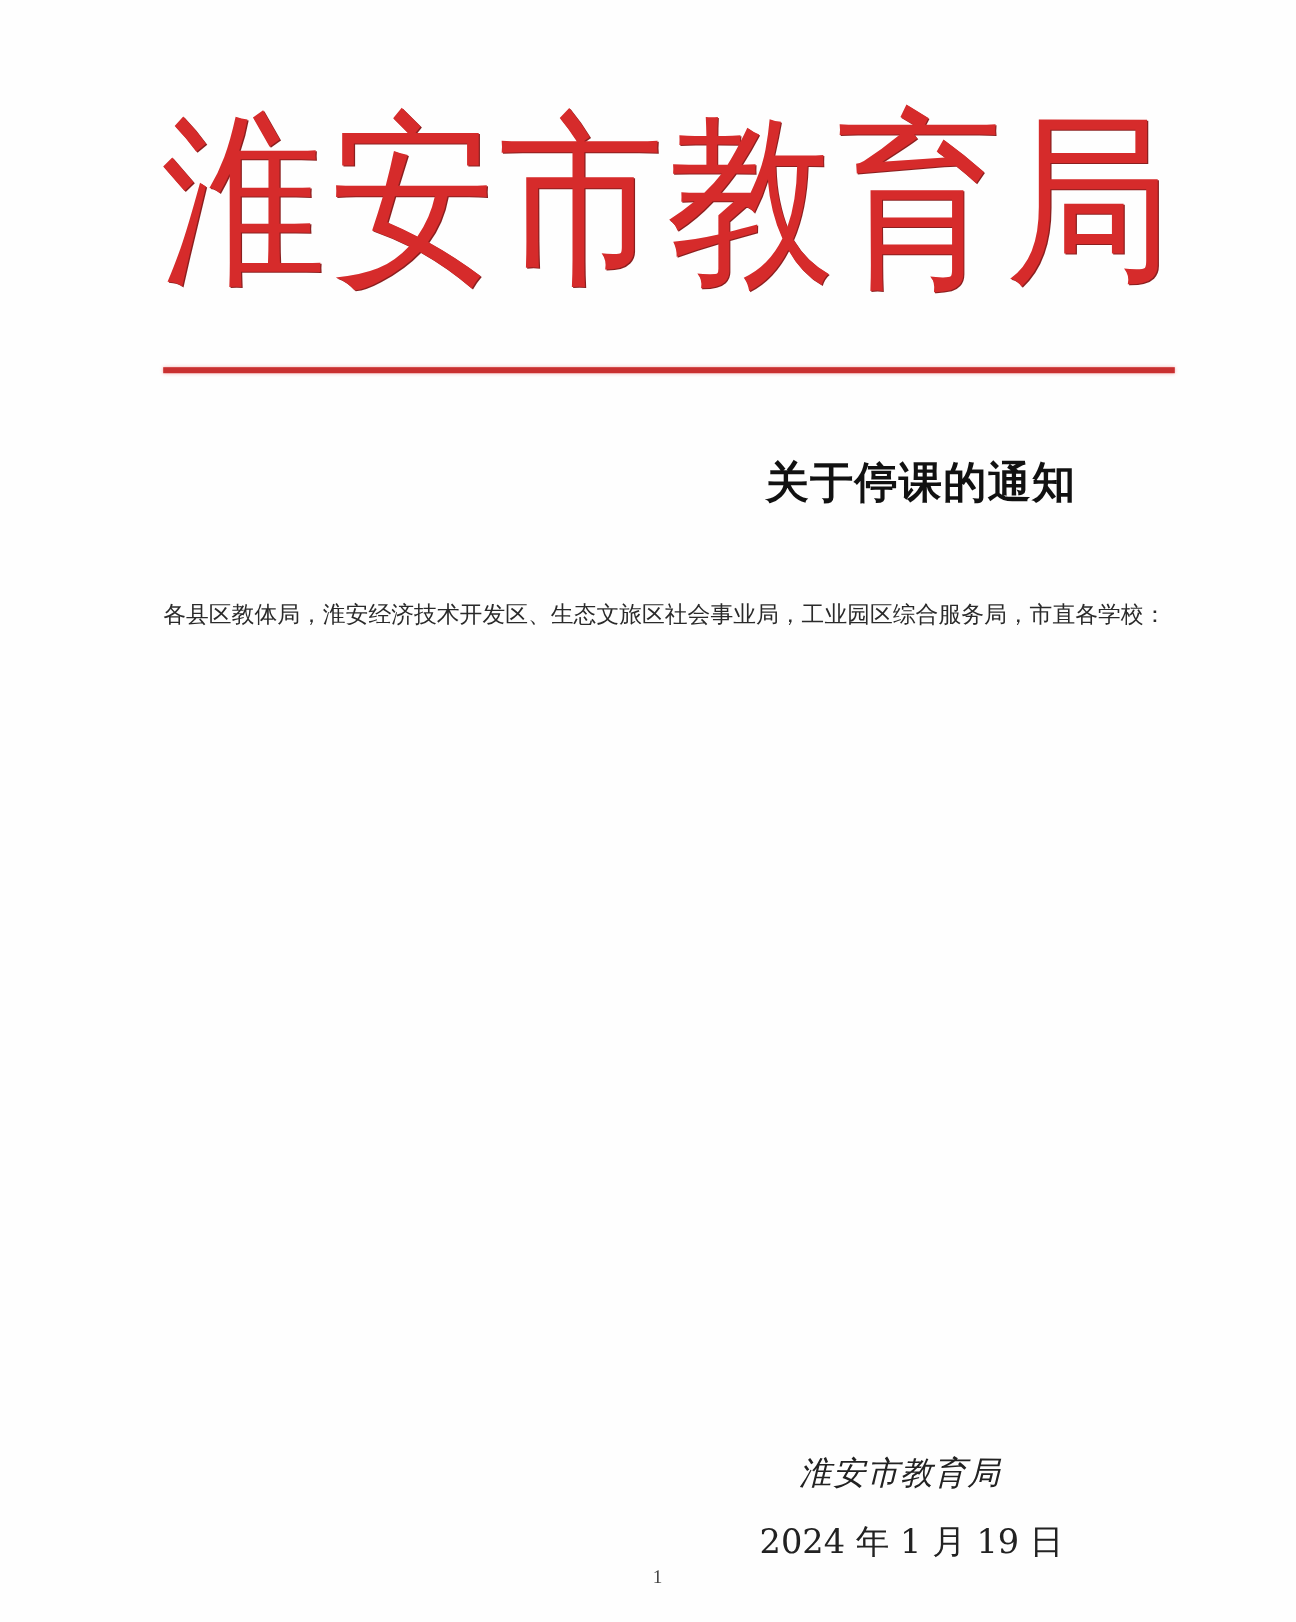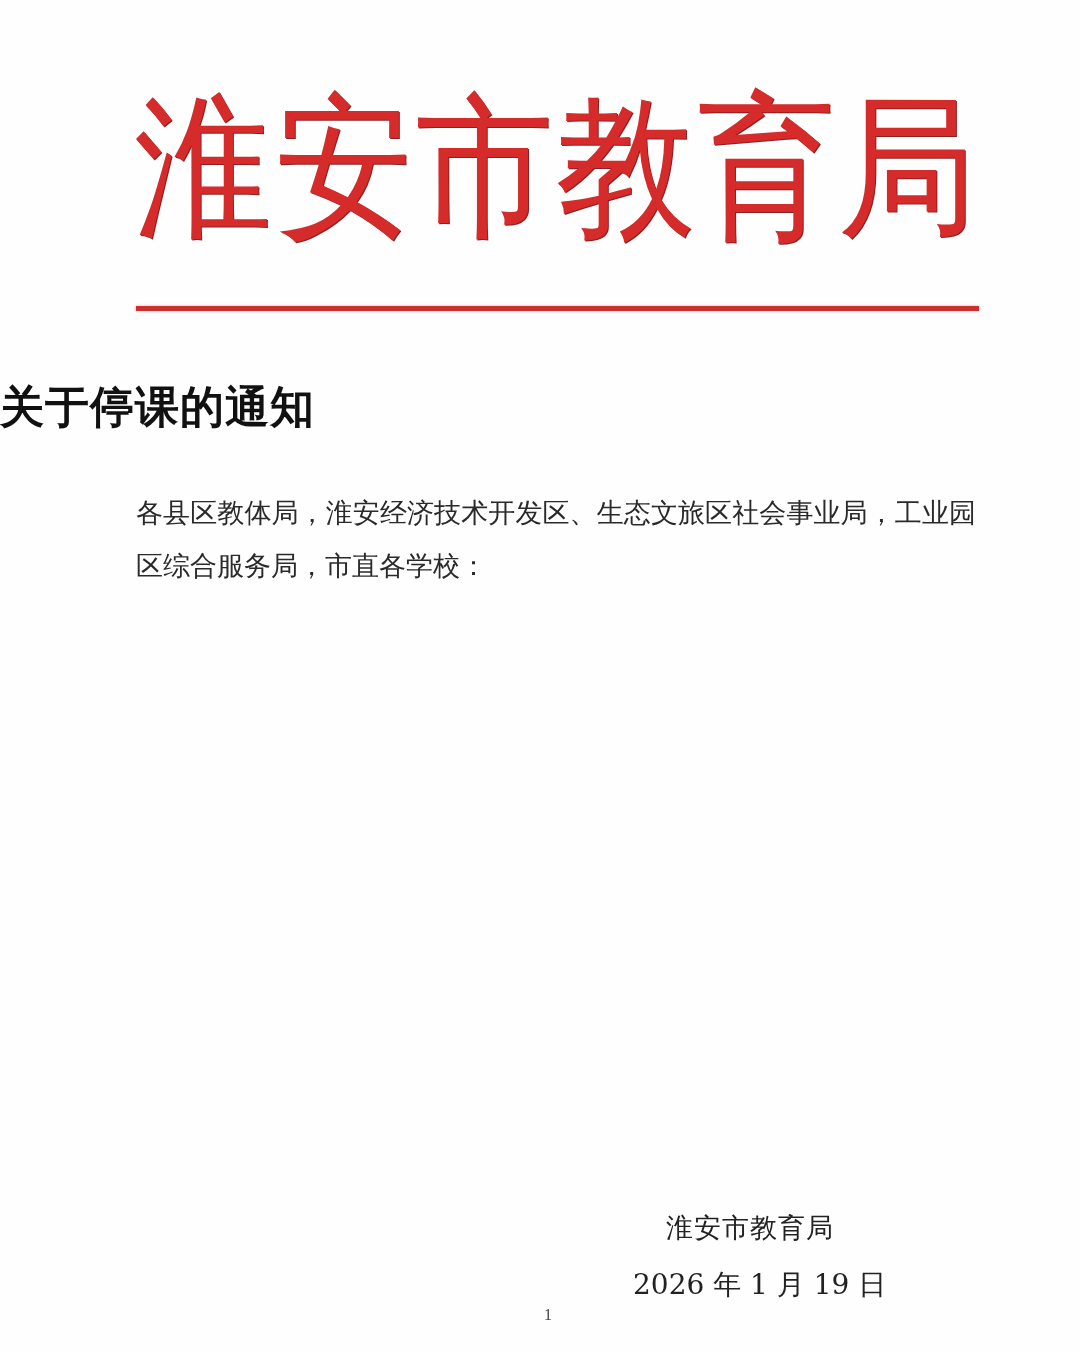--- a/index.html
+++ b/index.html
@@ -13,36 +13,36 @@
     font-family: "DejaVu Serif", "Liberation Serif", serif;
     color: #d62b2b; font-size: 138px; line-height: 160px;
     transform: scaleY(1.12);
     text-shadow: 1px 1px 0 #8a1f1f;
   }
   .rule {
     position: absolute; left: 136px; top: 306px; width: 843px; height: 5px;
     background: #c93030; box-shadow: 0 0 3px rgba(230,60,60,0.45);
   }
   .title {
-    position: absolute; left: 0; top: 378px; width: 897px; text-align: left;
+    position: absolute; left: 0; top: 378px; width: 897px; text-align: right;
     font-family: "DejaVu Serif", "Liberation Serif", serif;
-    font-weight: bold; font-size: 44px; color: #111; letter-spacing: 1px;
+    font-weight: bold; font-size: 36px; color: #111; letter-spacing: 1px;
   }
   .body {
     position: absolute; left: 136px; top: 486px; width: 840px;
     font-family: "DejaVu Serif", "Liberation Serif", serif;
-    font-size: 27px; color: #2a2a2a; line-height: 53px;
+    font-size: 19px; color: #2a2a2a; line-height: 53px;
   }
   .body p { margin: 0; text-align: justify; text-align-last: left; }
   .body .indent { text-indent: 56px; }
   .sign {
     position: absolute; top: 1210px; left: 0; width: 1080px;
     font-family: "DejaVu Serif", "Liberation Serif", serif; color: #222;
   }
-  .sign .org { position: absolute; left: 666px; top: 0; font-size: 27px; letter-spacing: 1px; }
+  .sign .org { position: absolute; left: 666px; top: 0; font-size: 27px; letter-spacing: 1px; font-style: italic; }
   .sign .date { position: absolute; left: 633px; top: 56px; font-size: 28px; white-space: pre; }
   .pagenum {
     position: absolute; left: 544px; top: 1306px;
     font-family: "Liberation Serif", serif; font-size: 16px; color: #444;
   }
 </style>
 </head>
 <body>
 
 <div class="page">
@@ -57,17 +57,17 @@
   <div class="rule"></div>
 
   <div class="title">关于停课的通知</div>
 
   <div class="body">
     <p>各县区教体局，淮安经济技术开发区、生态文旅区社会事业局，工业园区综合服务局，市直各学校：</p>
   </div>
 
   <div class="sign">
     <div class="org">淮安市教育局</div>
-    <div class="date">2026 年 1 月 19 日</div>
+    <div class="date">2024 年 1 月 19 日</div>
   </div>
 
   <div class="pagenum">1</div>
 </div>
 
 </body></html>

